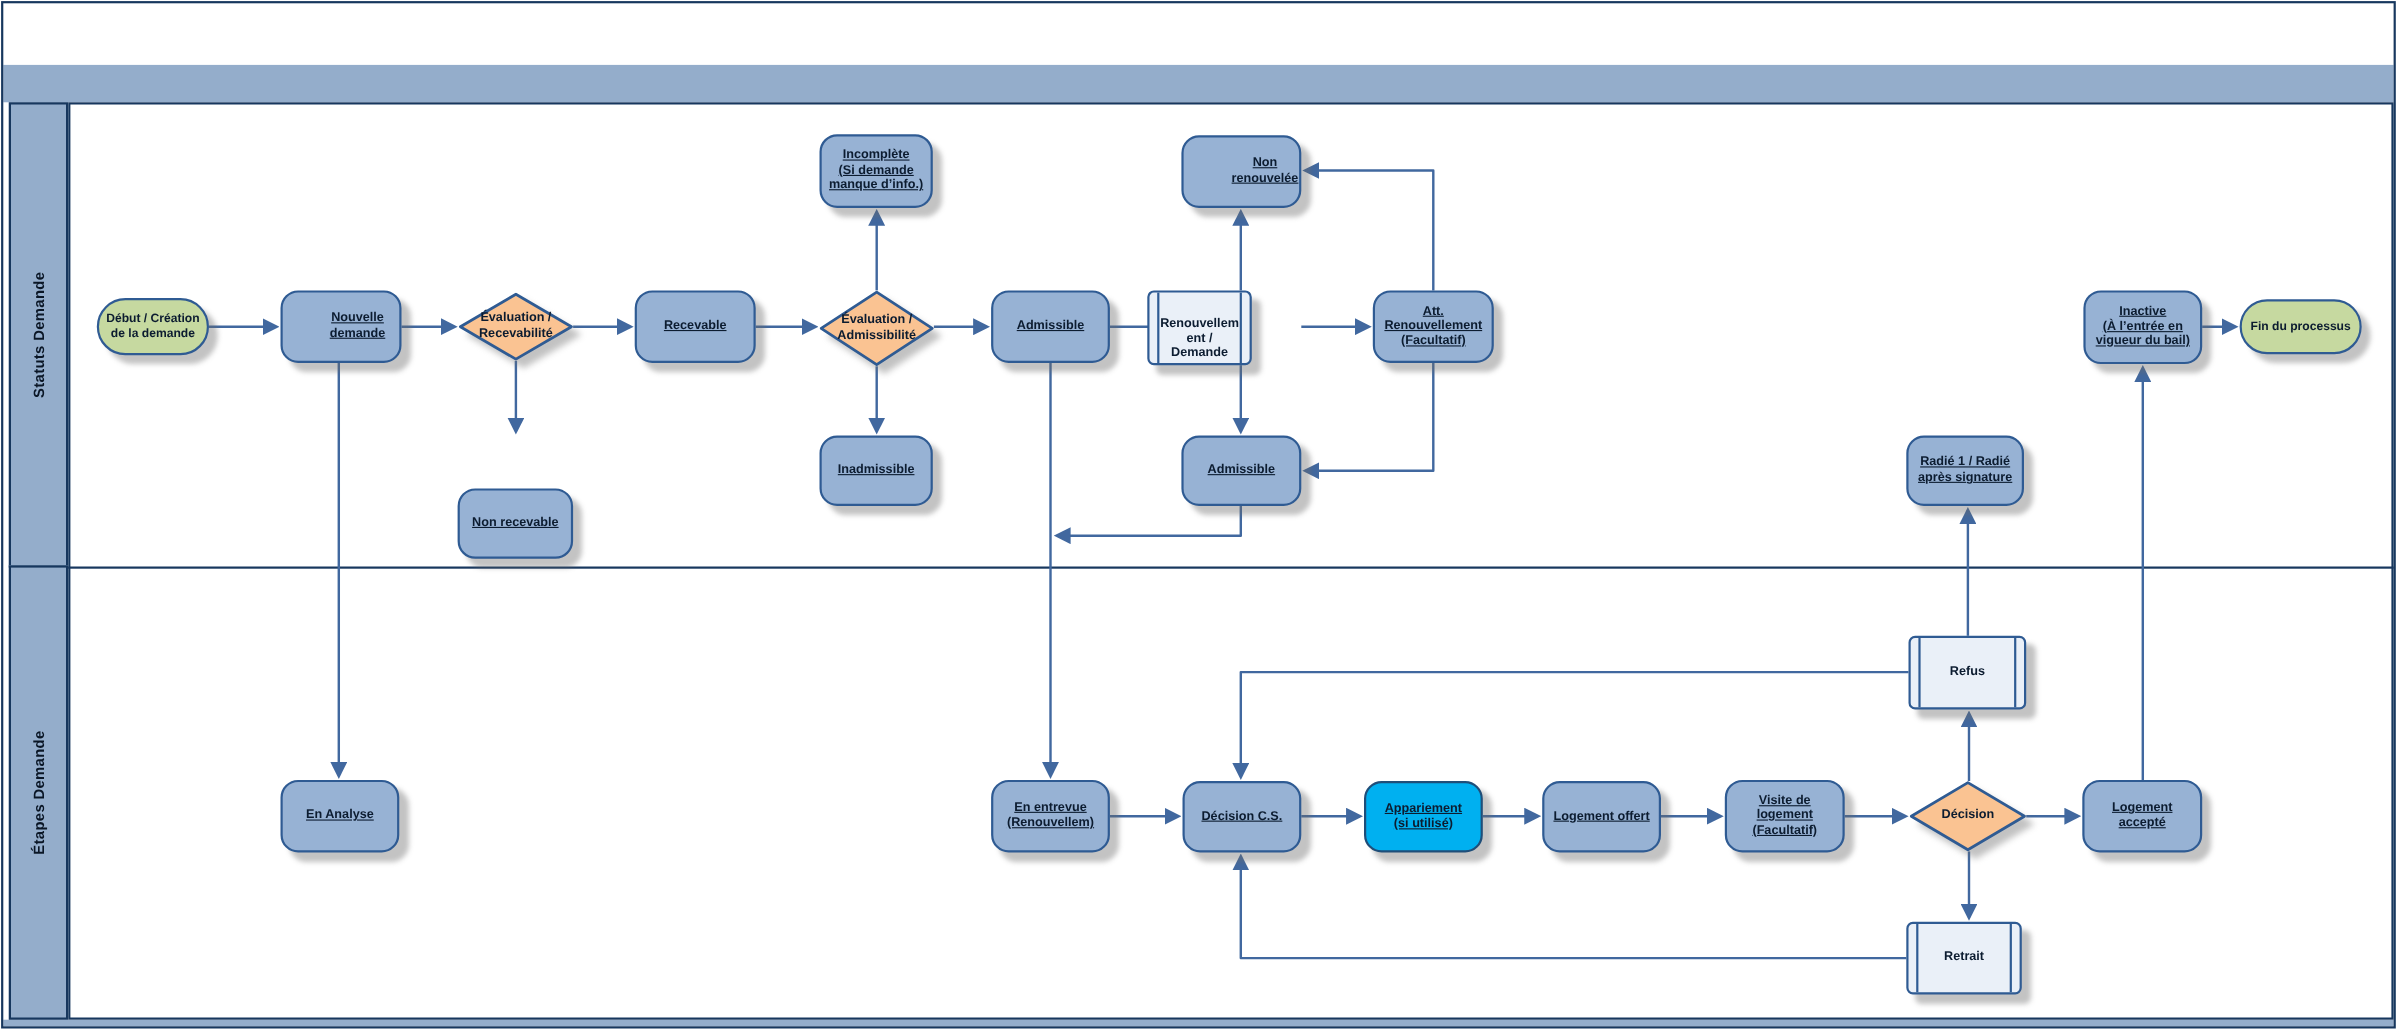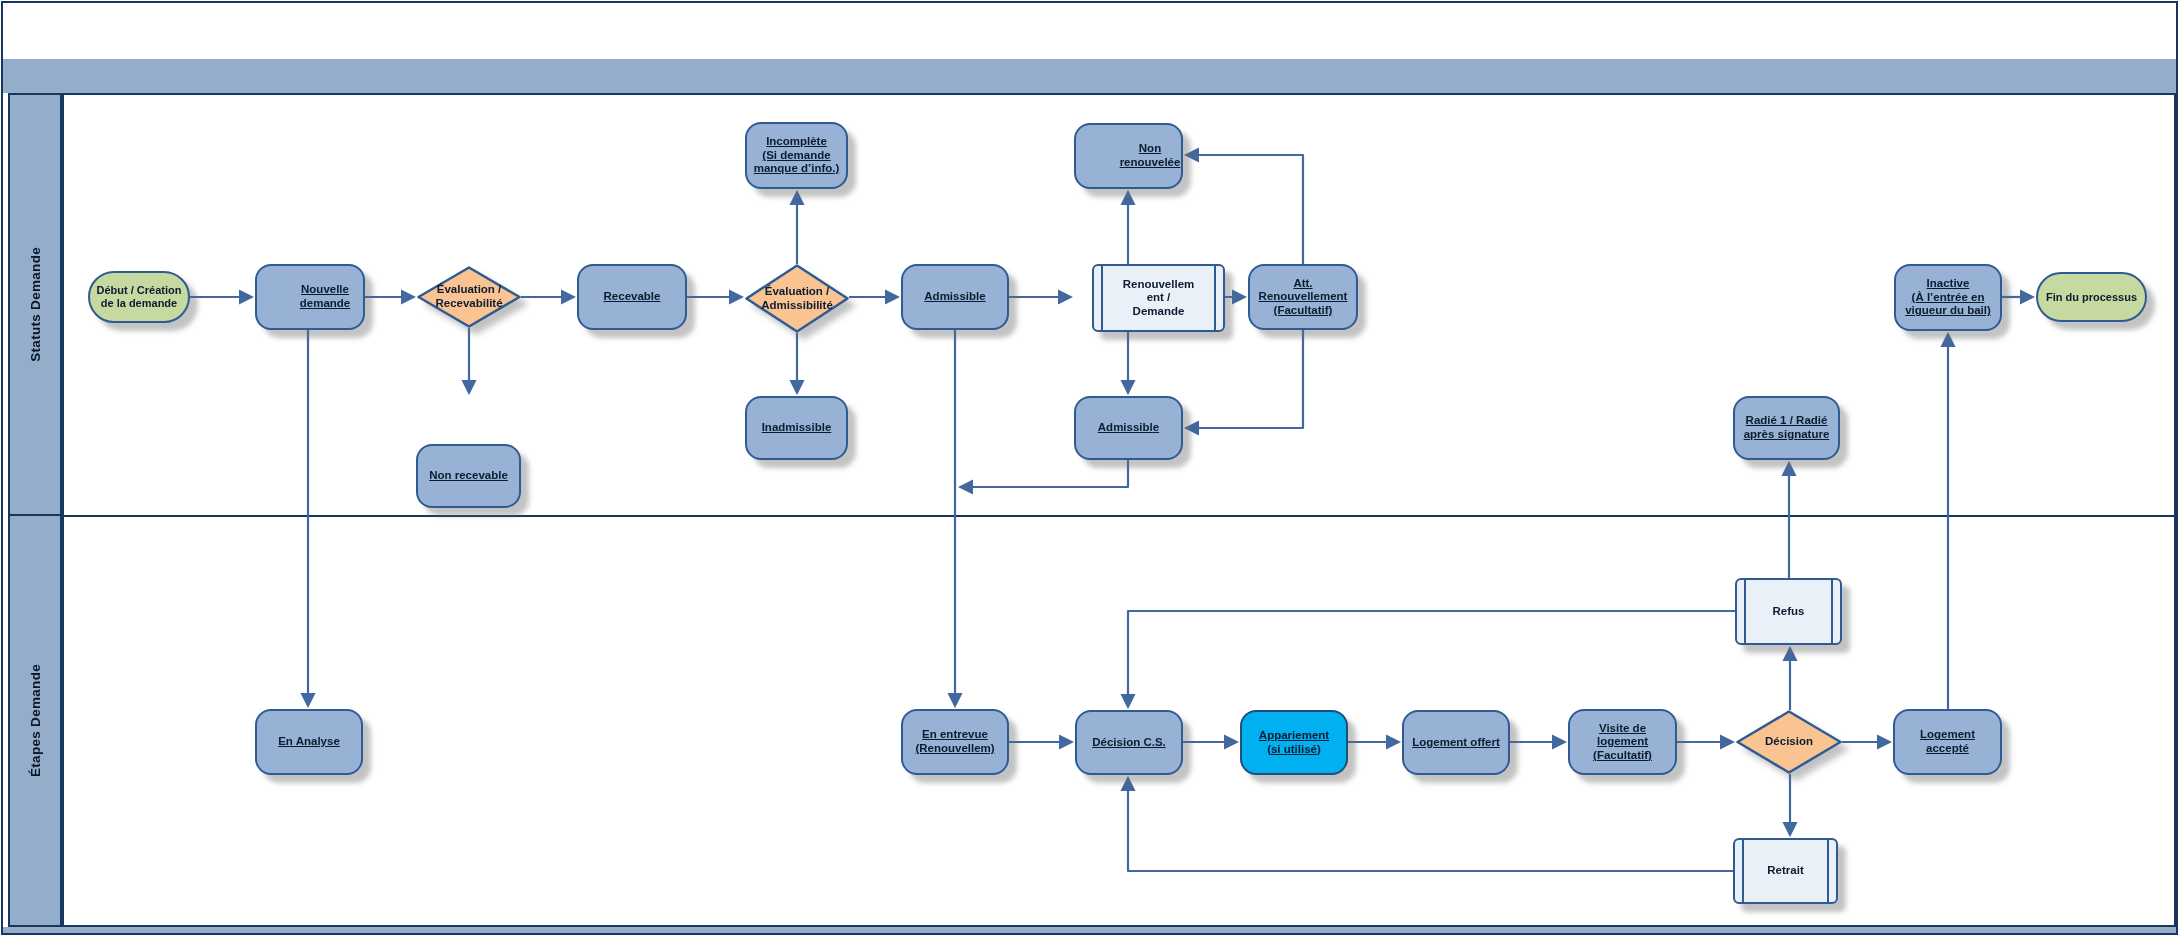--- a/index.html
+++ b/index.html
@@ -131,21 +131,21 @@
     <div class="node diamond" style="left: 417px; top: 266px; width: 104px; height: 62px;"><svg width="104" height="62">
         <polygon points="52,1.5 102.5,31 52,60.5 1.5,31" fill="#FAC392" stroke="#2F5B93" stroke-width="2.5" stroke-linejoin="round"></polygon>
       </svg><span class="dlabel">Évaluation /
 Recevabilité</span></div>
     <div class="node rect" style="left: 577px; top: 264px; width: 110px; height: 66px;"><span>Recevable</span></div>
     <div class="node diamond" style="left: 745px; top: 264px; width: 104px; height: 69px;"><svg width="104" height="69">
         <polygon points="52,1.5 102.5,34.5 52,67.5 1.5,34.5" fill="#FAC392" stroke="#2F5B93" stroke-width="2.5" stroke-linejoin="round"></polygon>
       </svg><span class="dlabel">Évaluation /
 Admissibilité</span></div>
     <div class="node rect" style="left: 901px; top: 264px; width: 108px; height: 66px;"><span>Admissible</span></div>
-    <div class="node subprocess" style="left: 1092px; top: 264px; width: 133px; height: 68px;"><div class="bar l"></div><div class="bar r"></div><span>Renouvellem
+    <div class="node subprocess" style="left: 1043px; top: 264px; width: 95px; height: 68px; align-items: flex-end;"><div class="bar l"></div><div class="bar r"></div><span>Renouvellem
 ent /
 Demande</span></div>
     <div class="node rect" style="left: 1248px; top: 264px; width: 110px; height: 66px;"><span>Att.
 Renouvellement
 (Facultatif)</span></div>
     <div class="node rect" style="left: 745px; top: 122px; width: 103px; height: 67px;"><span>Incomplète
 (Si demande
 manque d’info.)</span></div>
     <div class="node rect" style="left: 1074px; top: 123px; width: 109px; height: 66px; padding-left: 45px;"><span>Non renouvelée</span></div>
     <div class="node rect" style="left: 416px; top: 396px; width: 105px; height: 64px; margin-top: 48px;"><span>Non recevable</span></div>

